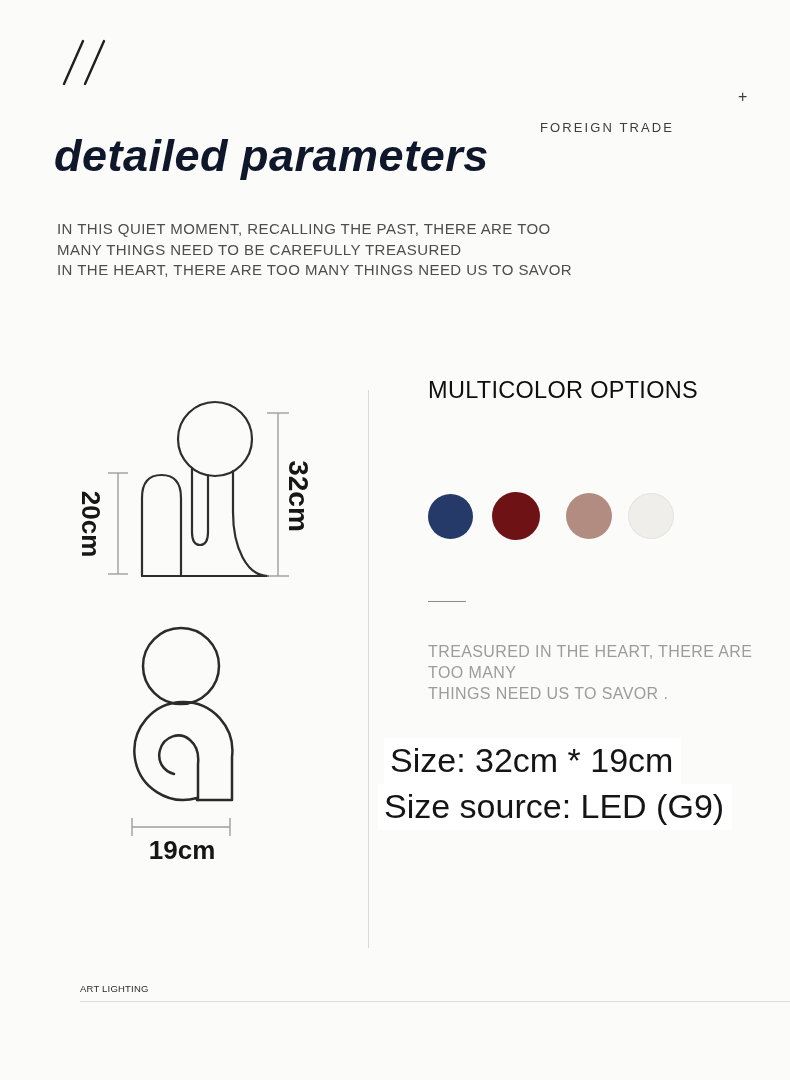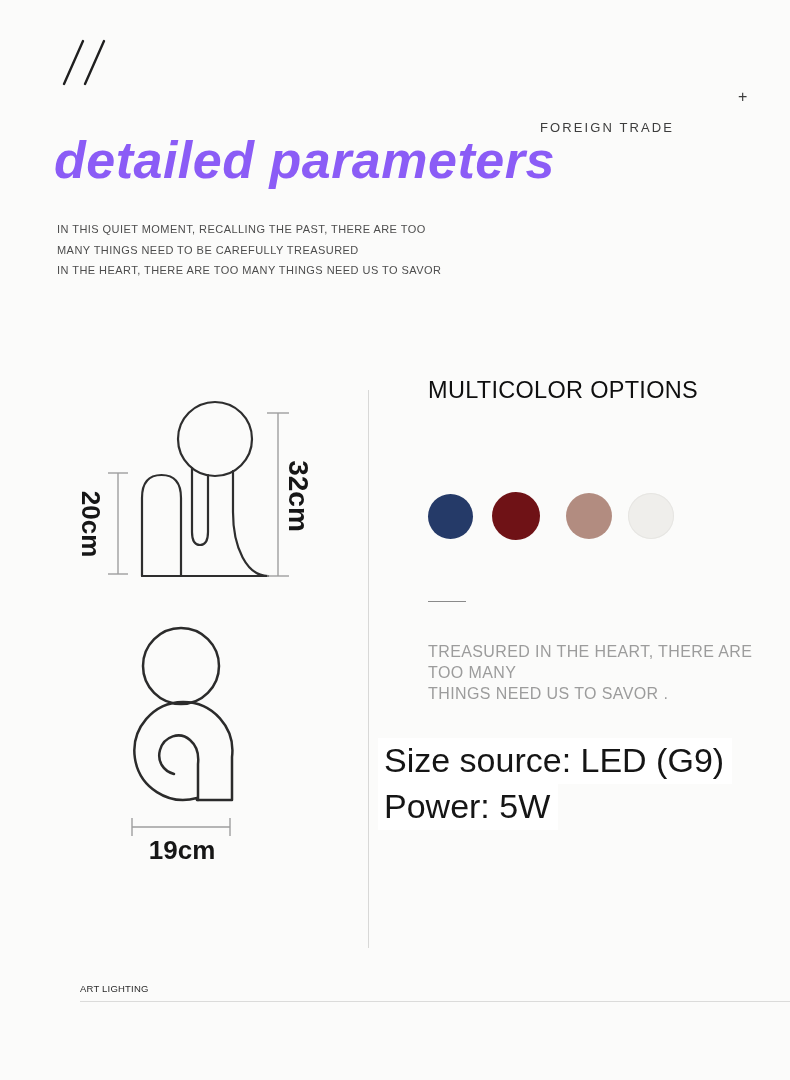--- a/index.html
+++ b/index.html
@@ -8,23 +8,23 @@
     background:#fbfbfa;
     font-family:"Liberation Sans","DejaVu Sans",sans-serif;
     color:#1a1a1a;
   }
   .abs{position:absolute;}
 
   
   .plus-mark{left:738px;top:88px;font-size:16px;color:#3c3c3c;font-weight:400;}
   .brand{left:540px;top:120px;width:200px;text-align:left;font-size:13px;
          letter-spacing:2.1px;color:#3d3d3d;}
-  .page-title{left:54px;top:130px;font-size:52px;font-weight:bold;font-style:italic;
-              letter-spacing:.5px;color:#8b5cf6;white-space:nowrap;}
-  .intro{left:57px;top:219px;font-size:11px;line-height:20.5px;color:#4d4d4d;
+  .page-title{left:54px;top:130px;font-size:45px;font-weight:bold;font-style:italic;
+              letter-spacing:.5px;color:#0f172a;white-space:nowrap;}
+  .intro{left:57px;top:219px;font-size:15px;line-height:20.5px;color:#4d4d4d;
          letter-spacing:.45px;}
 
   
   .art{left:0;top:0;pointer-events:none;}
 
   
   .dim-label{position:absolute;font-weight:bold;color:#161616;
              display:flex;align-items:center;justify-content:center;white-space:nowrap;}
   .dim-20{left:46px;top:509px;width:90px;height:30px;font-size:26px;transform:rotate(90deg);}
   .dim-32{left:250px;top:481px;width:96px;height:30px;font-size:28px;transform:rotate(90deg);}
@@ -115,18 +115,18 @@
   <div class="swatch swatch-pink" style="background-color: rgb(178, 140, 128);"></div>
   <div class="swatch swatch-white" style="background-color: rgb(239, 238, 235);"></div>
 </div>
 <div class="abs short-rule"></div>
 <div class="abs note">
   <div>TREASURED IN THE HEART, THERE ARE TOO MANY</div>
   <div>THINGS NEED US TO SAVOR .</div>
 </div>
 
 <div class="abs specs">
+  <div class="spec-line first">Size: 32cm * 19cm</div>
   <div class="spec-line">Size source: LED (G9)</div>
-  <div class="spec-line">Power: 5W</div>
 </div>
 
 <div class="abs footer-label">ART LIGHTING</div>
 <div class="abs footer-line"></div>
 
 </body></html>

